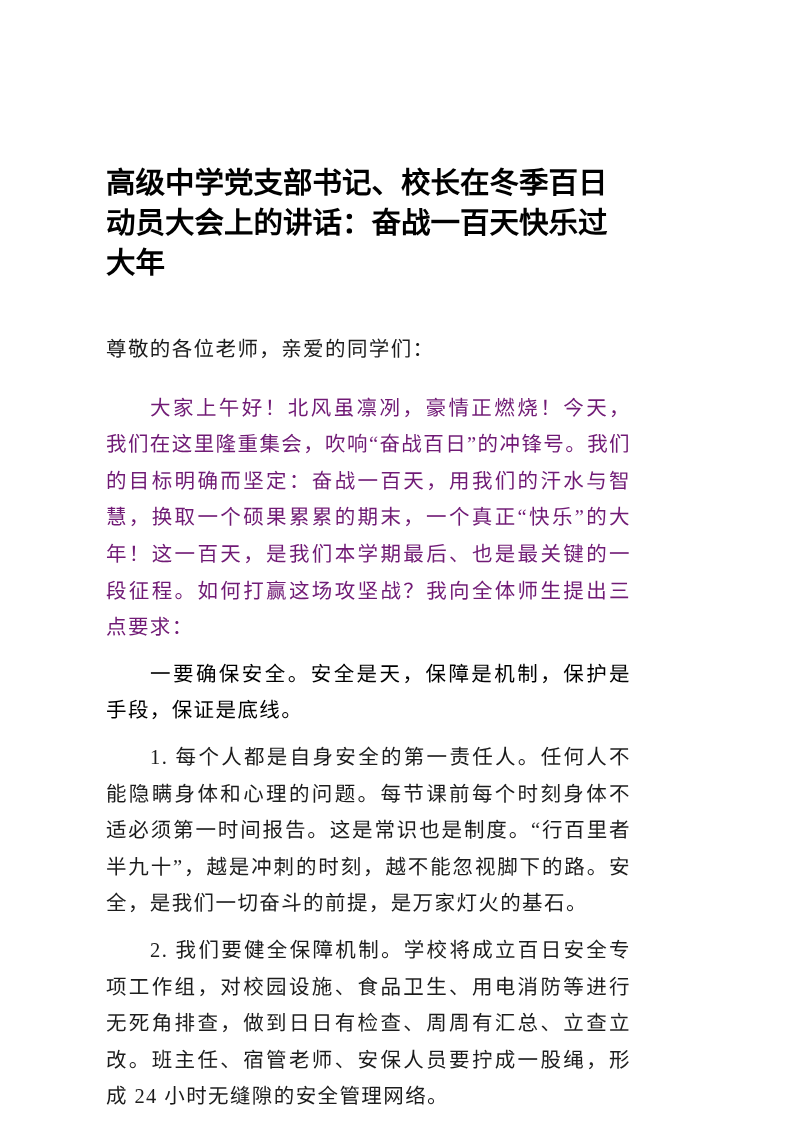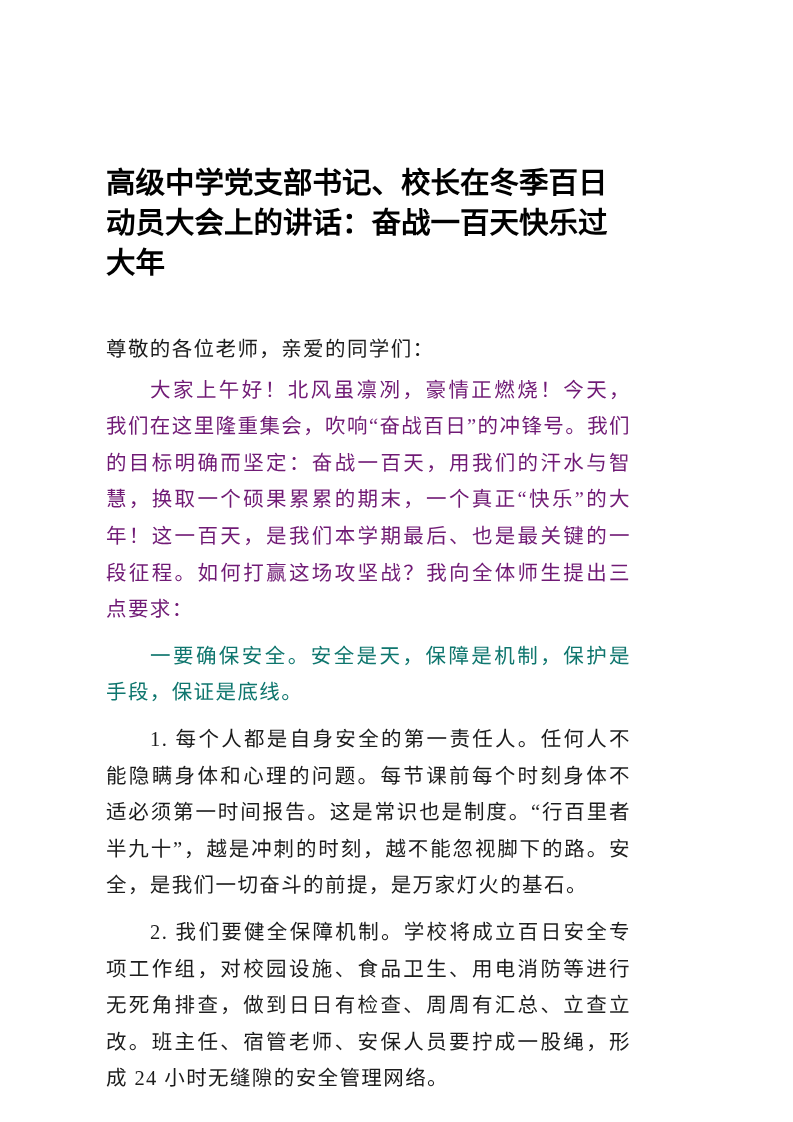--- a/index.html
+++ b/index.html
@@ -55,36 +55,36 @@
     word-break: break-all;
     text-indent: 0;
   }
 
   .para.indent {
     text-indent: 44px;
   }
 
   .para.salutation {
     text-indent: 0;
-    margin-bottom: 4px;
+    margin-bottom: 22px;
   }
 </style>
 </head>
 <body style="background: rgb(255, 255, 255);">
 
 <div class="page">
 
   <h1 class="doc-title" style="color: rgb(0, 0, 0);">高级中学党支部书记、校长在冬季百日动员大会上的讲话：奋战一百天快乐过大年</h1>
 
   <div class="doc-body">
 
     <p class="para salutation" id="p-salutation" style="color: rgb(28, 28, 28);">尊敬的各位老师，亲爱的同学们：</p>
 
     <p class="para indent" style="color: #701a75;">大家上午好！北风虽凛冽，豪情正燃烧！今天，我们在这里隆重集会，吹响“奋战百日”的冲锋号。我们的目标明确而坚定：奋战一百天，用我们的汗水与智慧，换取一个硕果累累的期末，一个真正“快乐”的大年！这一百天，是我们本学期最后、也是最关键的一段征程。如何打赢这场攻坚战？我向全体师生提出三点要求：</p>
 
-    <p class="para indent" style="color: #0f766e;">一要确保安全。安全是天，保障是机制，保护是手段，保证是底线。</p>
+    <p class="para indent" style="color: #000000;">一要确保安全。安全是天，保障是机制，保护是手段，保证是底线。</p>
 
     <p class="para indent" style="color: rgb(28, 28, 28);">1. 每个人都是自身安全的第一责任人。任何人不能隐瞒身体和心理的问题。每节课前每个时刻身体不适必须第一时间报告。这是常识也是制度。“行百里者半九十”，越是冲刺的时刻，越不能忽视脚下的路。安全，是我们一切奋斗的前提，是万家灯火的基石。</p>
 
     <p class="para indent" style="color: rgb(28, 28, 28);">2. 我们要健全保障机制。学校将成立百日安全专项工作组，对校园设施、食品卫生、用电消防等进行无死角排查，做到日日有检查、周周有汇总、立查立改。班主任、宿管老师、安保人员要拧成一股绳，形成 24 小时无缝隙的安全管理网络。</p>
 
   </div>
 </div>
 
 </body></html>

